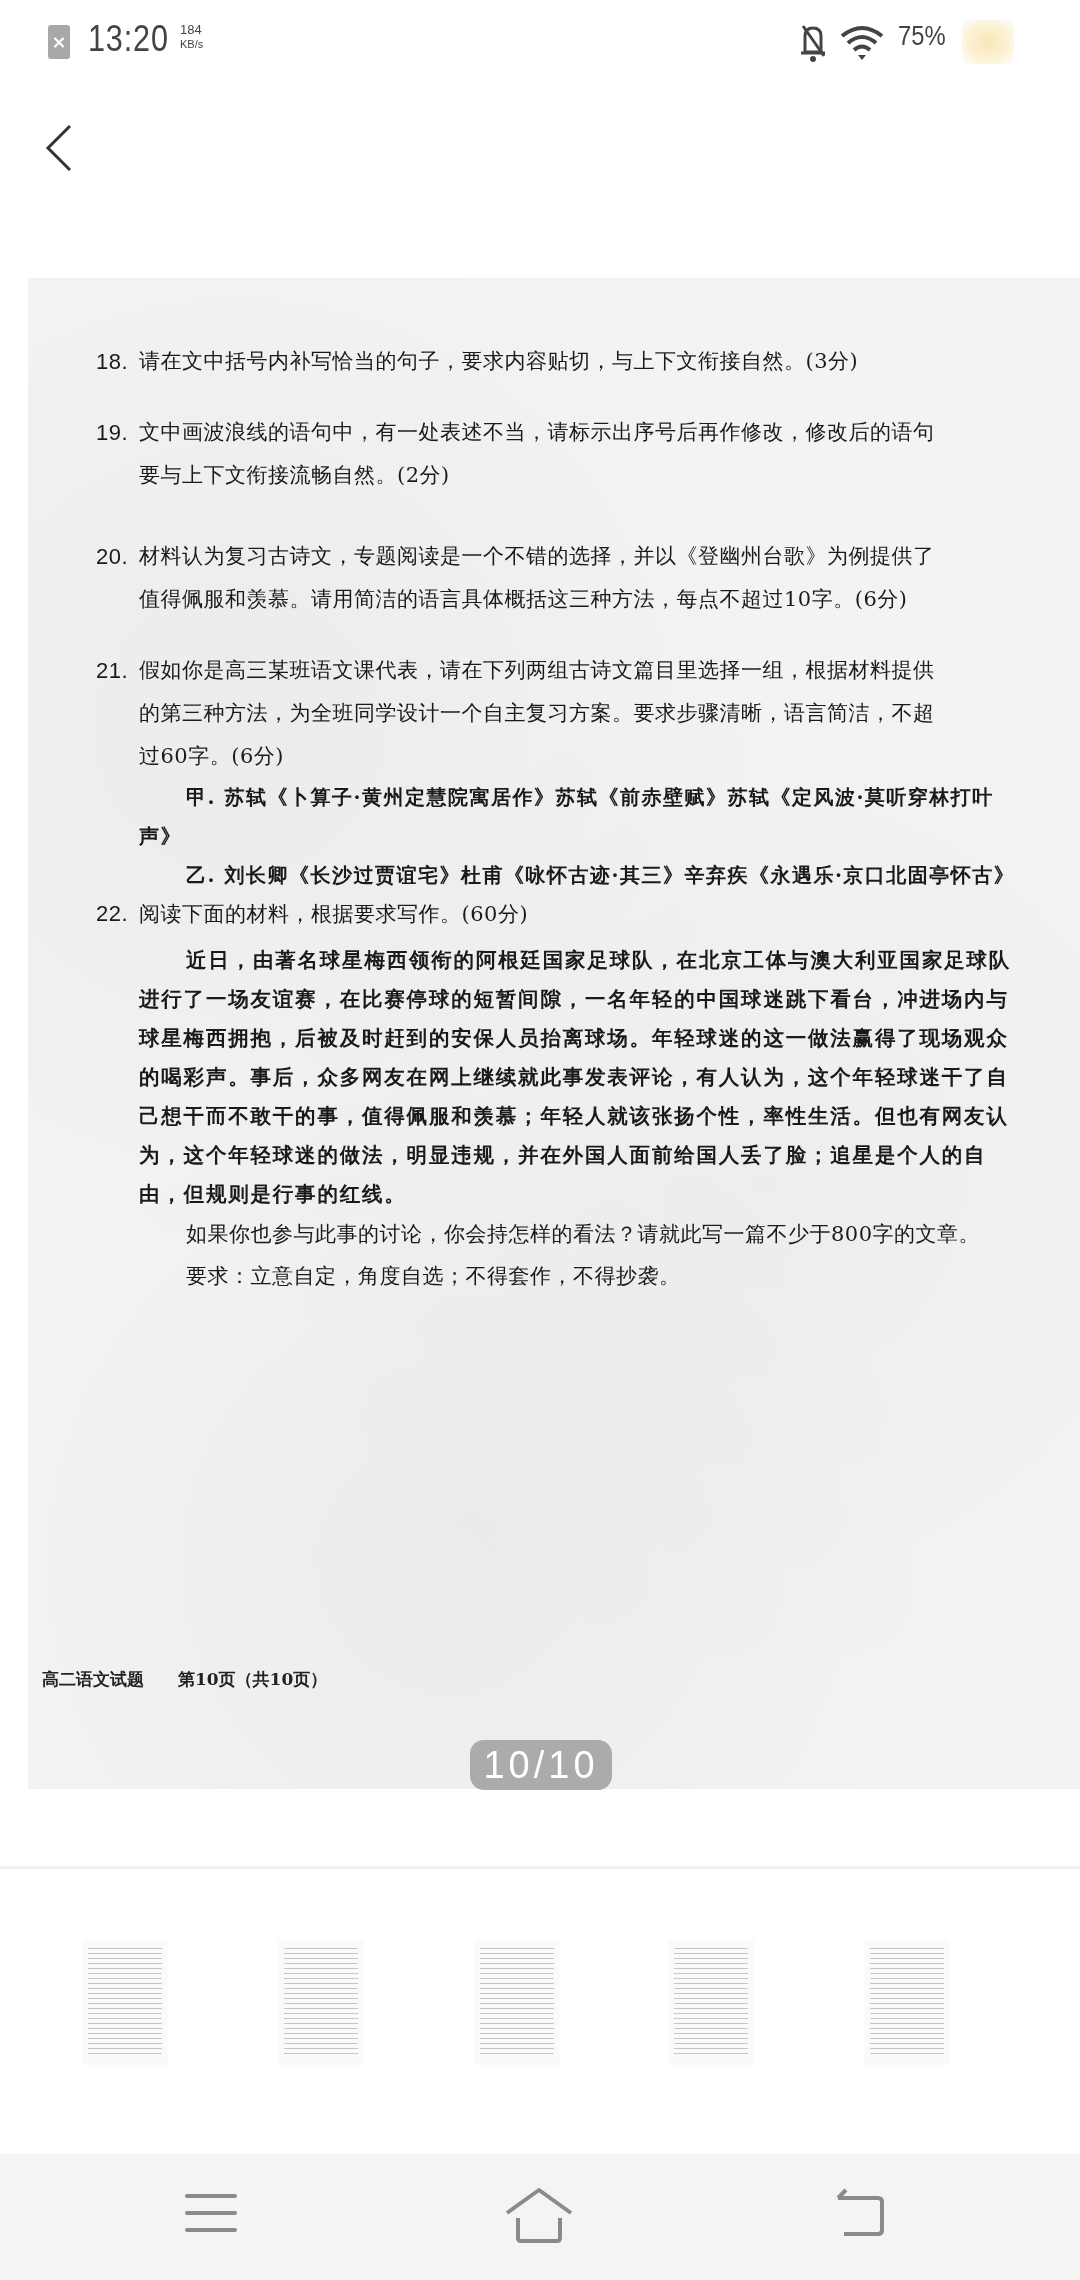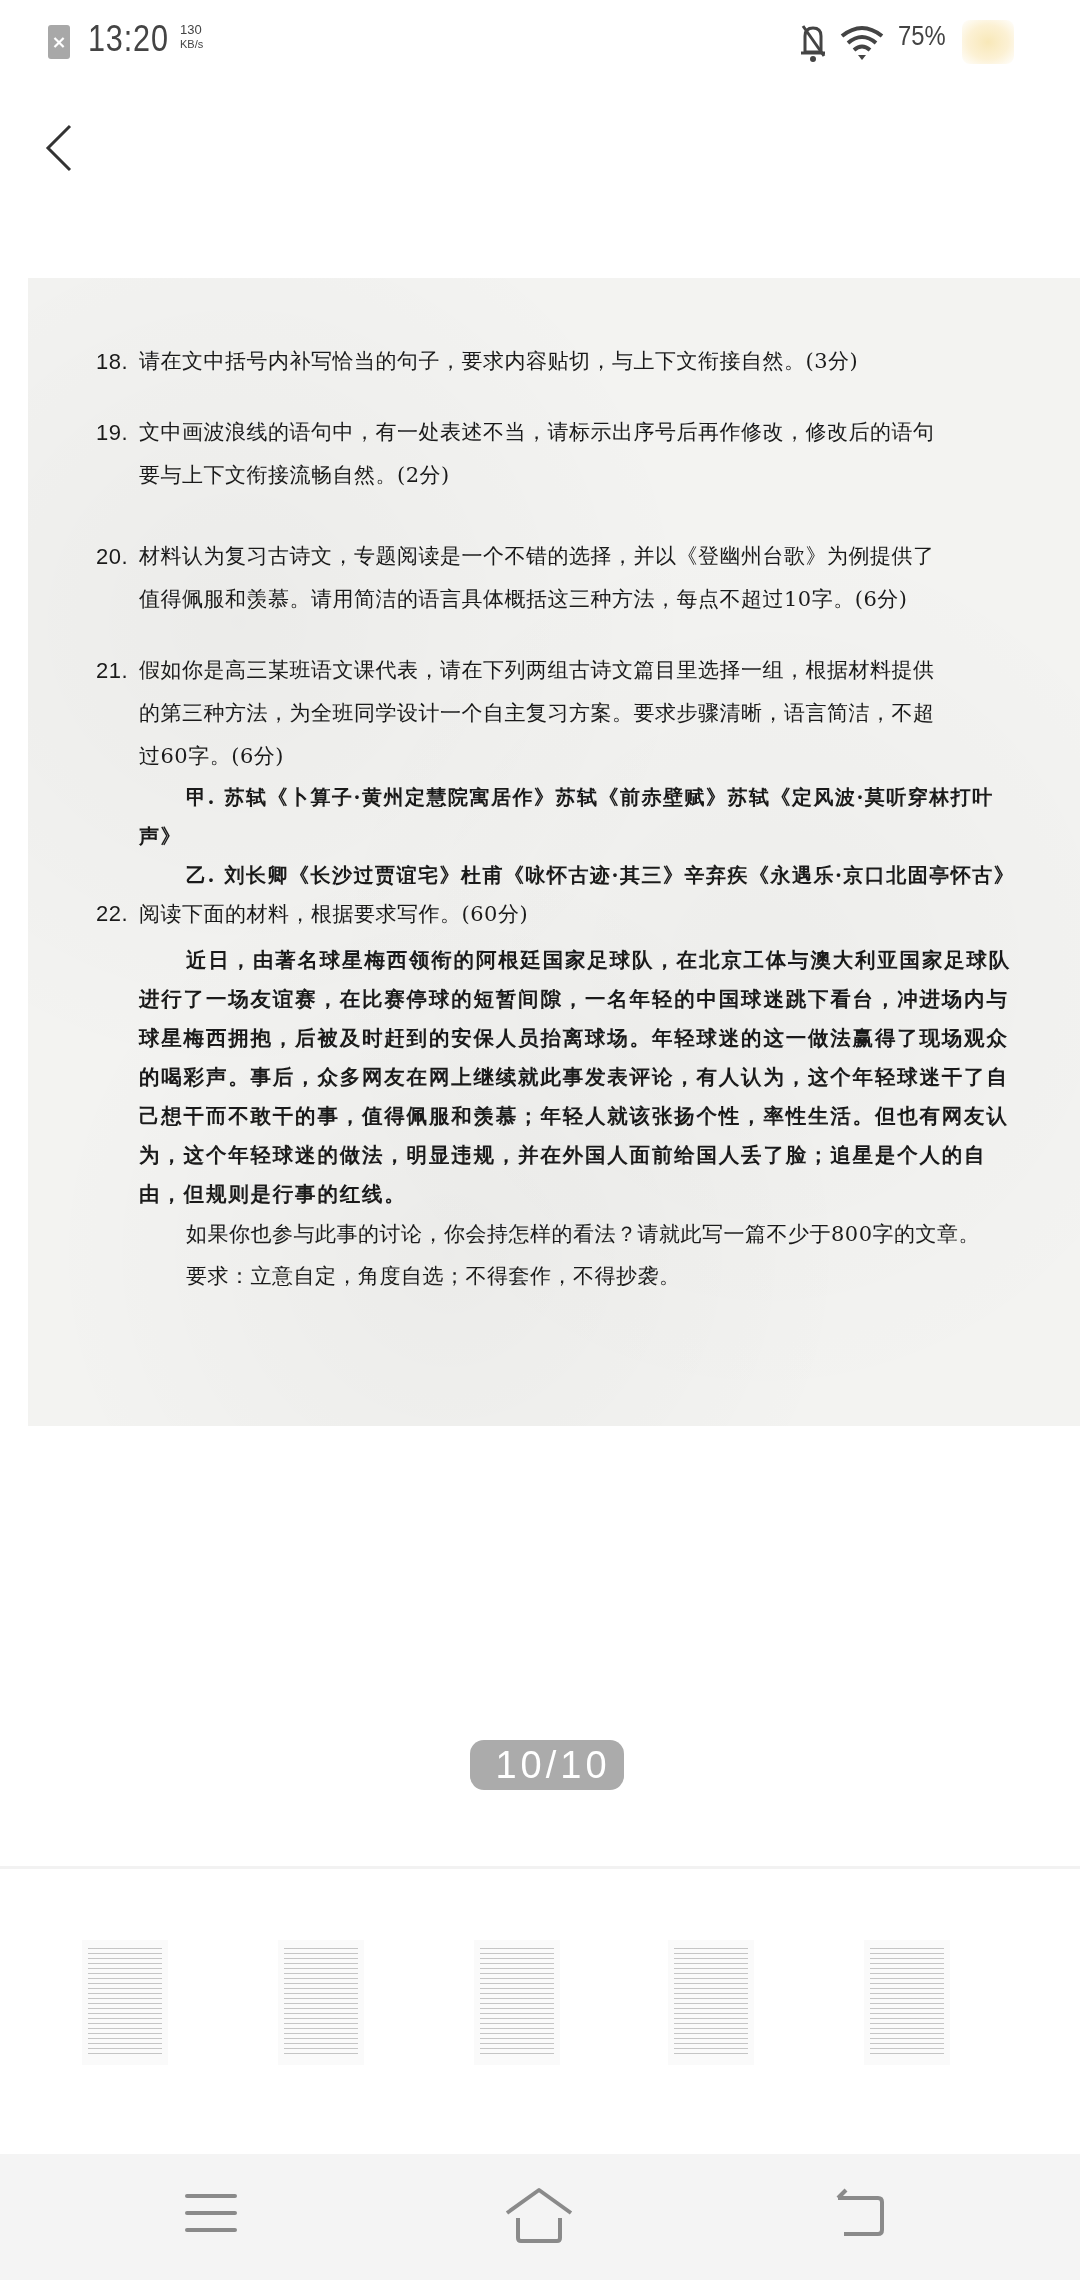--- a/index.html
+++ b/index.html
@@ -16,21 +16,21 @@
   .sb-bell { position:absolute; left:795px; top:22px; width:36px; height:42px; }
   .sb-wifi { position:absolute; left:838px; top:24px; width:48px; height:36px; }
   .sb-battery { position:absolute; left:898px; top:20px; font-size:28px; color:#444; font-family:"Liberation Sans", sans-serif; transform:scaleX(0.85); transform-origin:left; }
   .sb-blur { position:absolute; left:962px; top:20px; width:52px; height:44px; background:radial-gradient(ellipse at center, #f8e8b8 0%, #fcf1d4 55%, #ffffff 100%); border-radius:8px; }
 
   
   .back-btn { position:absolute; left:40px; top:118px; width:40px; height:60px; }
 
   
   .doc-page {
-    position:absolute; left:28px; top:278px; width:1052px; height:1148px;
+    position:absolute; left:28px; top:278px; width:1052px; height:1511px;
     background:#f3f3f1;
     background-image:
       radial-gradient(circle at 20% 30%, rgba(0,0,0,0.03) 0, transparent 40%),
       radial-gradient(circle at 70% 60%, rgba(0,0,0,0.025) 0, transparent 45%),
       radial-gradient(circle at 40% 85%, rgba(0,0,0,0.03) 0, transparent 35%);
     overflow:hidden;
   }
   .doc-content {
     position:absolute; left:68px; top:62px; width:920px;
     color:#1a1a1a; font-family:"DejaVu Serif", serif;
@@ -43,21 +43,21 @@
   .para { font-size:20.5px; line-height:39px; font-weight:bold; text-indent:47px; padding-left:43px; letter-spacing:1.8px;margin-top:8px; }
   .para-reg { font-size:21px; line-height:43px; text-indent:47px; padding-left:43px; letter-spacing:0.5px; }
   .doc-footer { position:absolute; left:0; width:100%; top:1390px; font-size:17px; font-weight:bold; color:#222; font-family:"DejaVu Serif", serif; }
   .doc-footer span { margin:0 14px; }
 
   
   .page-indicator {
     position:absolute; left:470px; top:1740px; width:142px; height:50px;
     background:#ababab; border-radius:14px; color:#fff;
     font-size:38px; line-height:50px; text-align:center; font-weight:300;
-    font-family:"Liberation Sans", sans-serif; letter-spacing:4px;padding-left:12px;
+    font-family:"Liberation Sans", sans-serif; letter-spacing:4px;
   }
 
   .divider { position:absolute; left:0; top:1866px; width:1080px; height:3px; background:#f2f2f2; }
 
   
   .thumbs { position:absolute; left:0; top:1940px; width:1080px; height:130px; }
   .thumb { position:absolute; top:0; width:86px; height:125px; background:#fafafa; }
   .thumb .lines { position:absolute; left:6px; right:6px; top:8px; bottom:10px;
     background:repeating-linear-gradient(to bottom, #9a9a9a 0, #9a9a9a 1.5px, transparent 1.5px, transparent 5px);
     opacity:0.55; }
@@ -66,21 +66,21 @@
   .nav-bar { position:absolute; left:0; top:2154px; width:1080px; height:126px; background:#f4f4f4; }
   .nav-btn { position:absolute; top:30px; width:70px; height:70px; }
 </style>
 </head>
 <body>
 
 <div class="status-bar">
   <div class="sb-close">×</div>
   <div class="sb-time">13:20</div>
   <div class="sb-speed">
-    <div>130</div>
+    <div>184</div>
     <div style="font-size:11px;">KB/s</div>
   </div>
   <svg class="sb-bell" viewBox="0 0 36 42">
     <path d="M10 30 L10 14 Q10 6 18 6 Q26 6 26 14 L26 30 Z" fill="none" stroke="#444" stroke-width="3"></path>
     <line x1="6" y1="31" x2="30" y2="31" stroke="#444" stroke-width="3"></line>
     <circle cx="18" cy="37" r="3" fill="#444"></circle>
     <line x1="8" y1="4" x2="29" y2="34" stroke="#444" stroke-width="3"></line>
   </svg>
   <svg class="sb-wifi" viewBox="0 0 48 36">
     <path d="M4 12 Q24 -4 44 12" fill="none" stroke="#444" stroke-width="4"></path>

